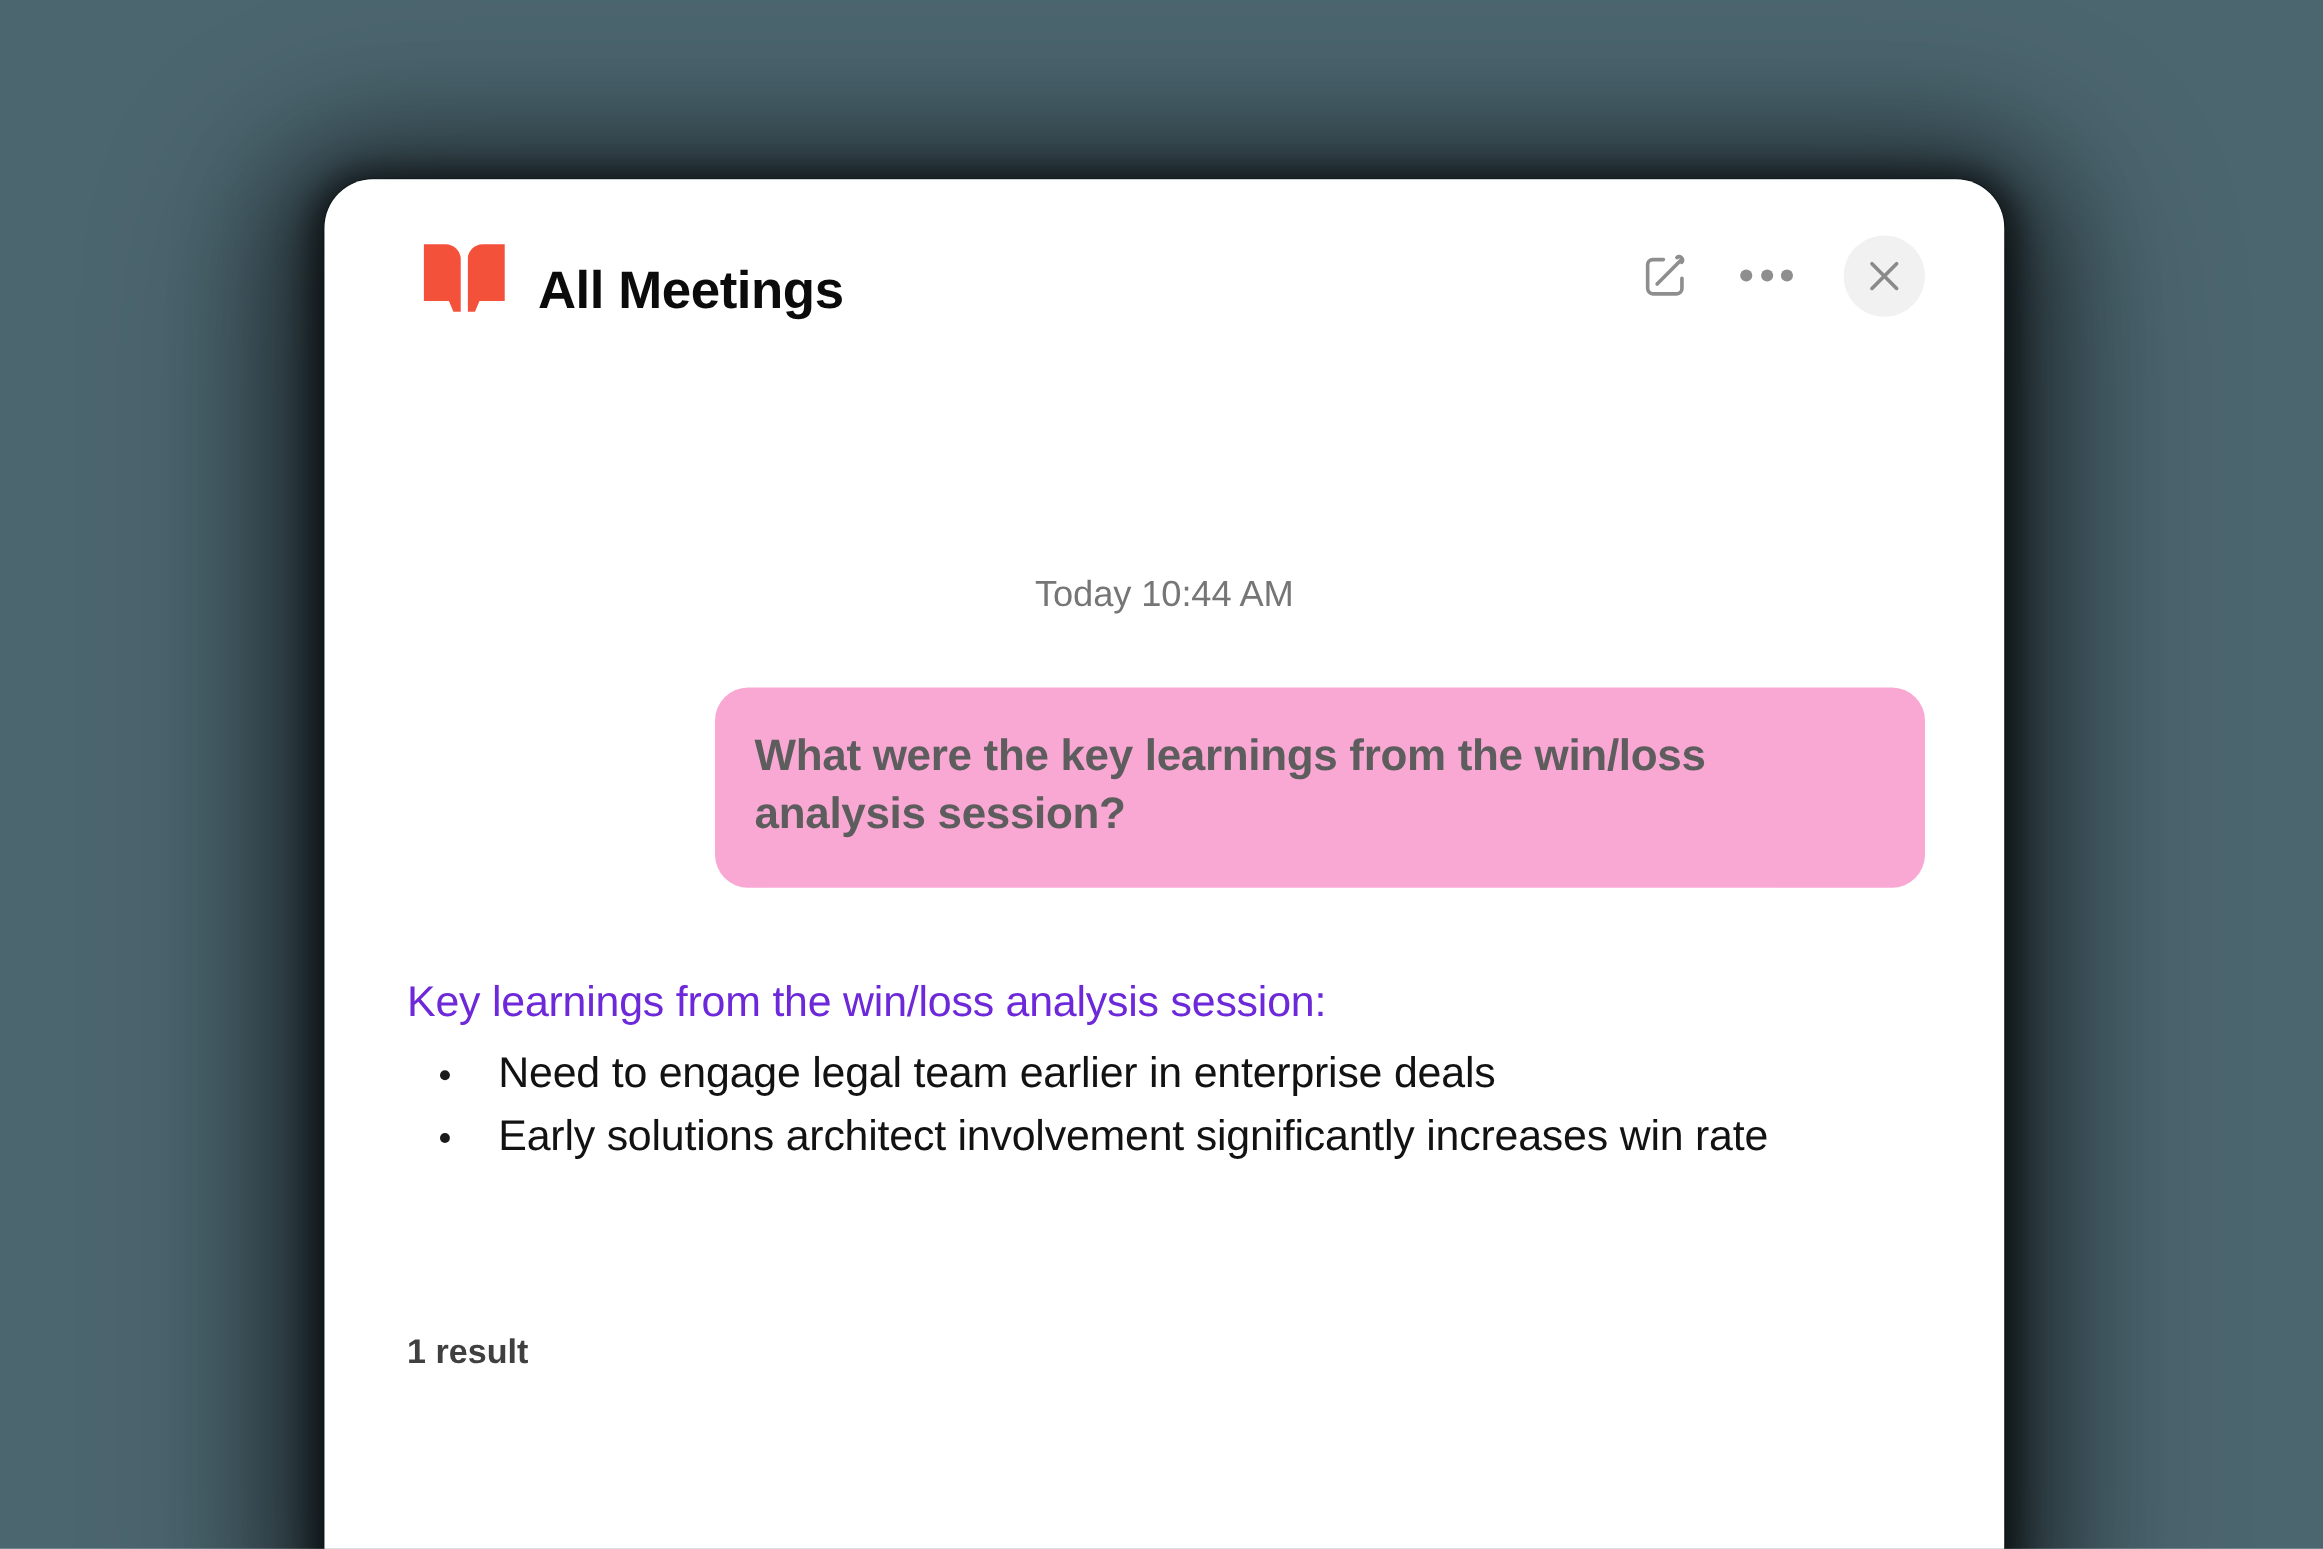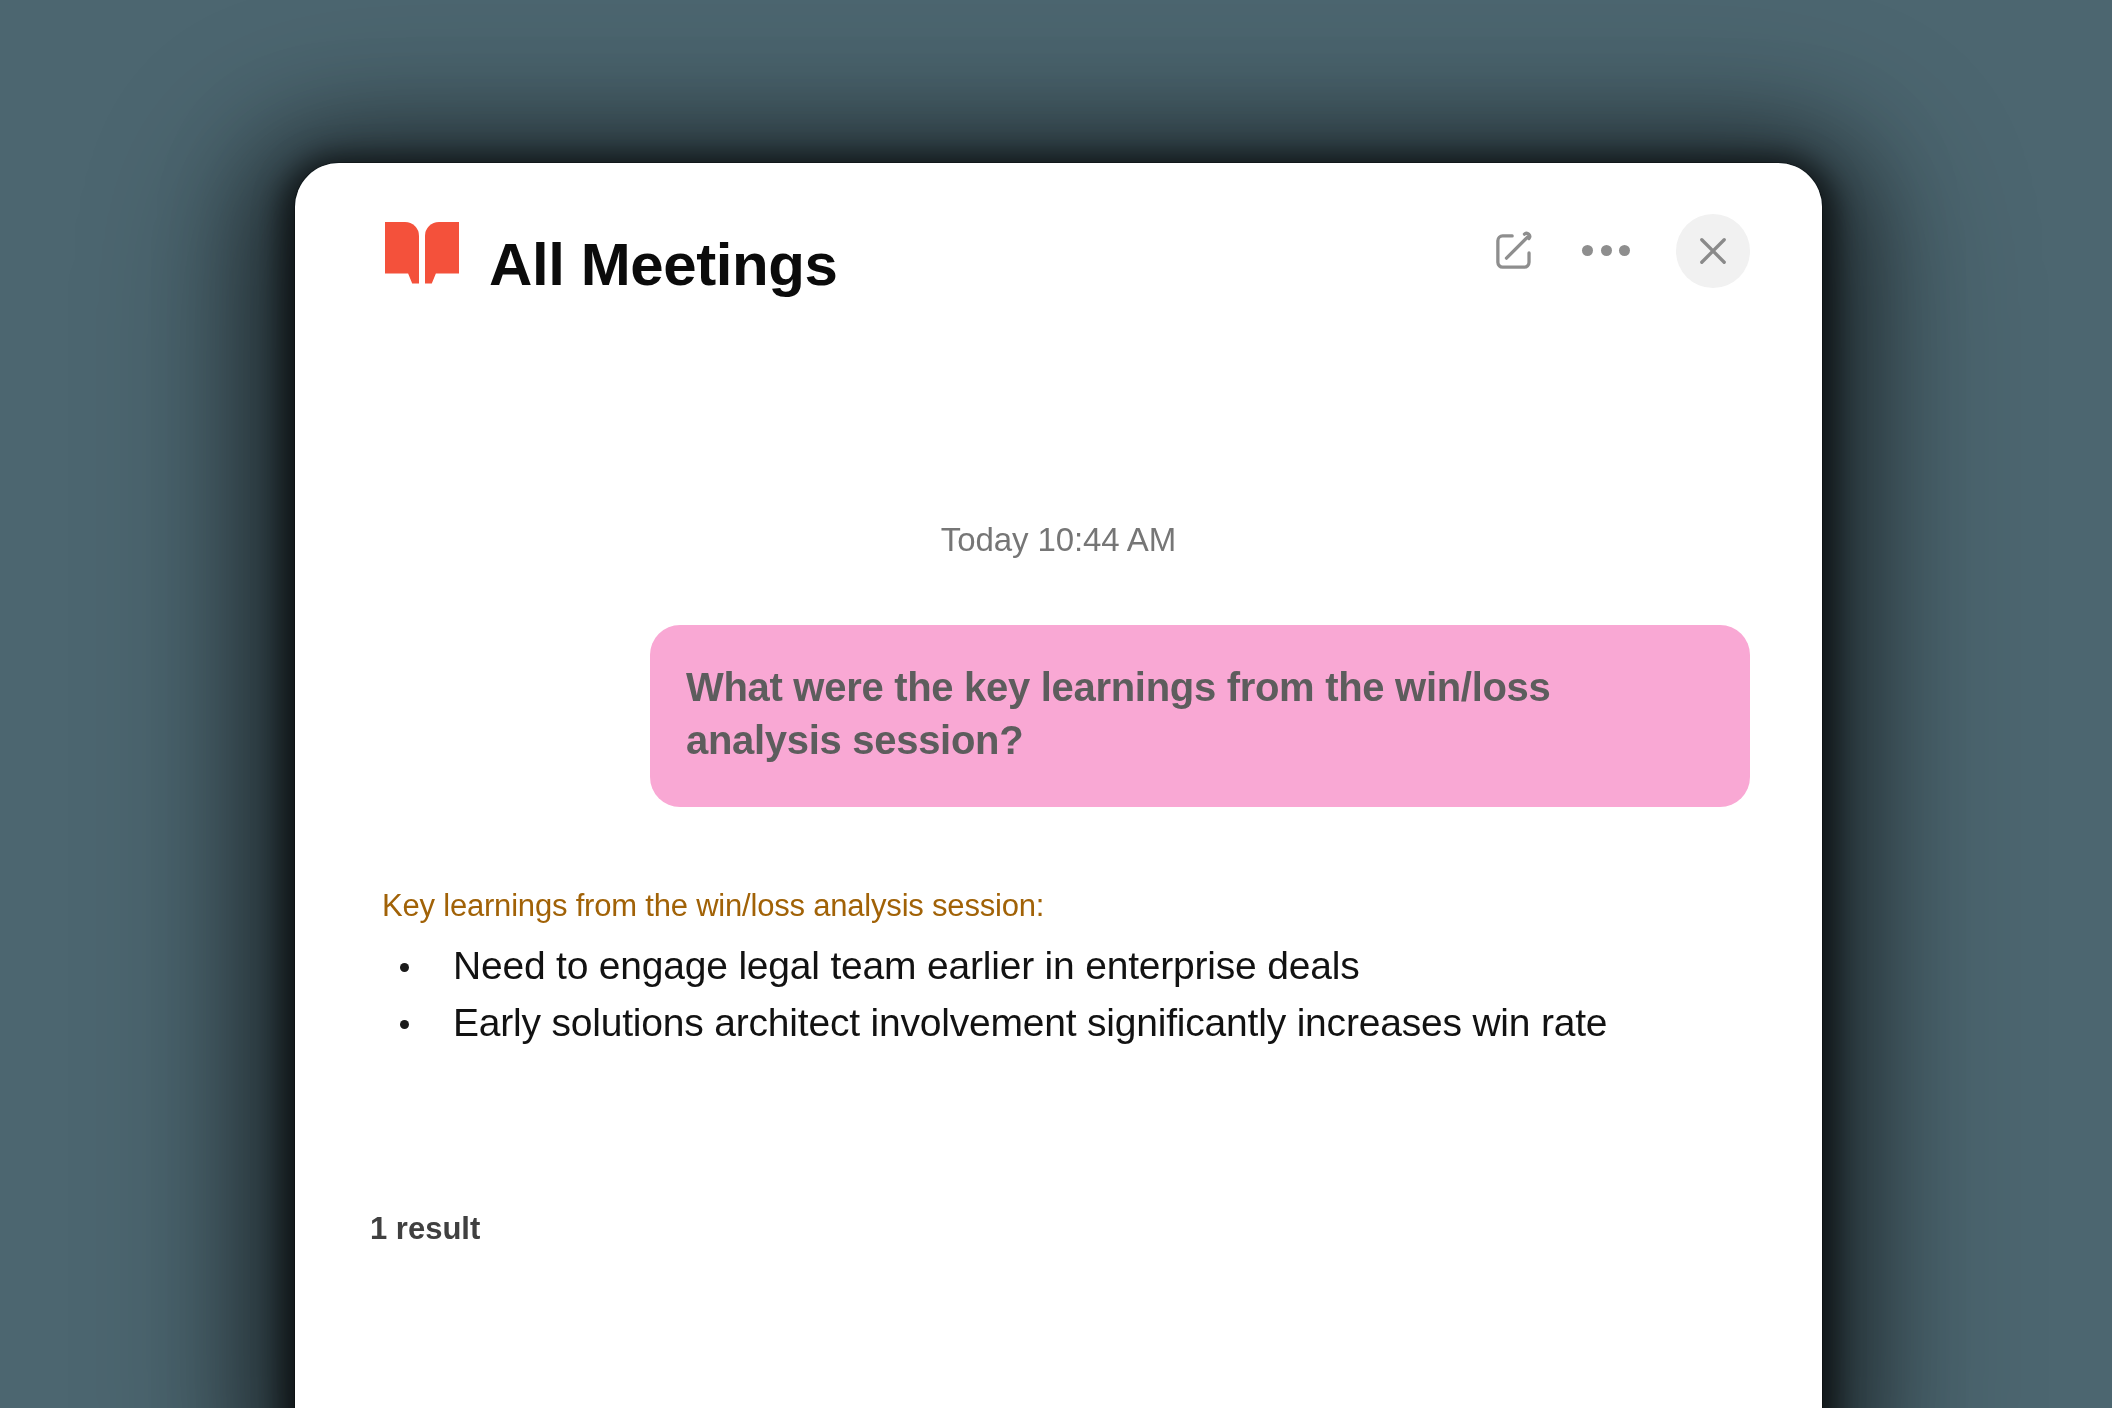--- a/index.html
+++ b/index.html
@@ -61,21 +61,21 @@
     left:0;
     border-top-right-radius:14px;
     clip-path:polygon(0 0,100% 0,100% 100%,80% 100%,68% 84%,0 84%);
   }
   .book-icon .page.right{
     right:0;
     border-top-left-radius:14px;
     clip-path:polygon(0 0,100% 0,100% 84%,32% 84%,20% 100%,0 100%);
   }
   .app-title{
-    font-size:60px;
+    font-size:48px;
     font-weight:bold;
     color:#0b0b0b;
     letter-spacing:-0.4px;
     line-height:1;
     margin-top:28px;
   }
 
   .header-right{
     margin-left:auto;
     margin-right:72px;
@@ -129,25 +129,24 @@
     letter-spacing:-0.3px;
   }
 
   
   .answer{
     position:absolute;
     left:75px; top:723px;
     width:1400px;
   }
   .answer-lead{
-    font-size:31px;
-    color:#a16207;
+    font-size:39px;
+    color:#6d28d9;
     line-height:1.32;
     letter-spacing:-0.2px;
-    margin-left:12px;
   }
   .bullet-list{ list-style:none; margin-top:12px; }
   .bullet-list li{
     position:relative;
     padding-left:83px;
     font-size:39px;
     color:#121212;
     line-height:1.40;
     letter-spacing:-0.2px;
     margin-bottom:2px;

